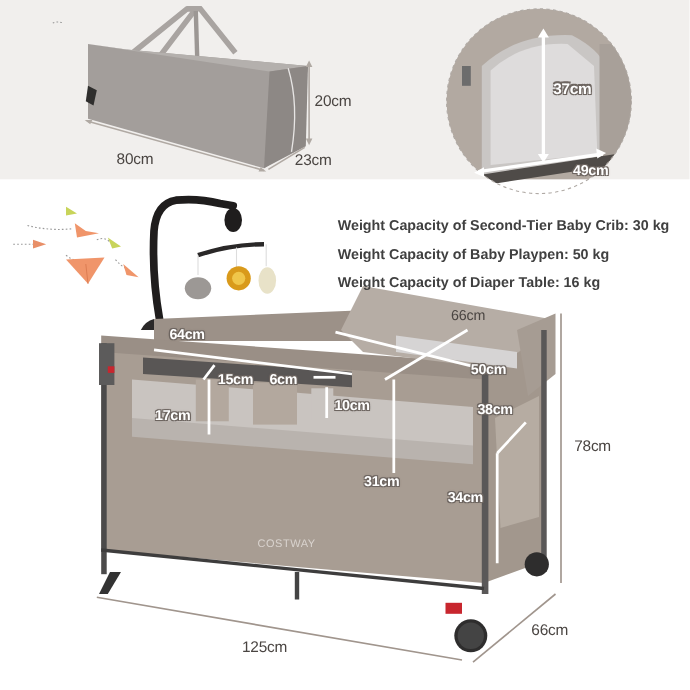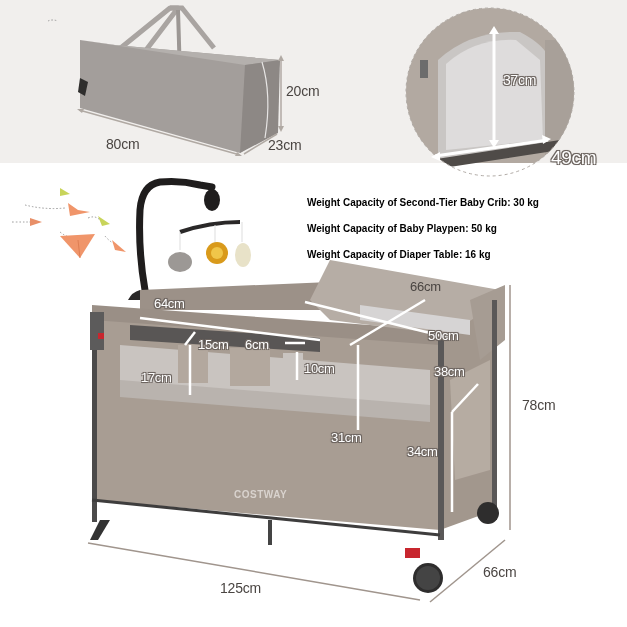--- a/index.html
+++ b/index.html
@@ -6,27 +6,27 @@
   html, body { width: 627px; height: 627px; overflow: hidden; background: #ffffff; }
   body { position: relative; font-family: "Liberation Sans", sans-serif; }
   .abs { position: absolute; }
 
   
   .top-band { left: 0; top: 0; width: 627px; height: 163px; background: #f1efed; }
 
   
   .dim-dark { color: #4a4542; font-weight: normal; font-size: 14px; letter-spacing: -0.2px; }
   .dim-white {
-    color: #ffffff; font-weight: normal; font-size: 13px; letter-spacing: -0.3px;
+    color: #ffffff; font-weight: bold; font-size: 13px; letter-spacing: -0.3px;
     text-shadow: -1px -1px 0 #6d6560, 1px -1px 0 #6d6560, -1px 1px 0 #6d6560, 1px 1px 0 #6d6560, 0 0 2px #5a534e;
   }
 
-  .spec-line { left: 307px; font-size: 10px; font-weight: bold; color: #000000; white-space: nowrap; }
+  .spec-line { left: 307px; font-size: 13px; font-weight: bold; color: #404040; white-space: nowrap; }
 
-  .brand { color: #d9d3ce; font-size: 10px; font-weight: bold; letter-spacing: 0.5px; }
+  .brand { color: #d9d3ce; font-size: 10px; font-weight: normal; letter-spacing: 0.5px; }
 </style>
 </head>
 <body>
 
 <div class="abs top-band"></div>
 
 <svg class="abs" style="left:0;top:0" width="627" height="627">
 
   <g>
 
@@ -160,21 +160,21 @@
     <line x1="430" y1="602" x2="505" y2="540"></line>
     <line x1="510" y1="285" x2="510" y2="530"></line>
   </g>
 </svg>
 
 <span class="abs dim-dark" style="left:106px;top:136px">80cm</span>
 <span class="abs dim-dark" style="left:286px;top:83px">20cm</span>
 <span class="abs dim-dark" style="left:268px;top:137px">23cm</span>
 
 <span class="abs dim-white" style="left:503px;top:72px;font-size:14px">37cm</span>
-<span class="abs dim-white" style="left:551px;top:147px;font-size:19px">49cm</span>
+<span class="abs dim-white" style="left:521px;top:147px;font-size:13px">49cm</span>
 
 <div class="abs spec-line" style="top:197px">Weight Capacity of Second-Tier Baby Crib: 30 kg</div>
 <div class="abs spec-line" style="top:223px">Weight Capacity of Baby Playpen: 50 kg</div>
 <div class="abs spec-line" style="top:249px">Weight Capacity of Diaper Table: 16 kg</div>
 
 <span class="abs dim-white" style="left:154px;top:296px">64cm</span>
 <span class="abs dim-white" style="left:198px;top:337px">15cm</span>
 <span class="abs dim-white" style="left:245px;top:337px">6cm</span>
 <span class="abs dim-white" style="left:141px;top:370px">17cm</span>
 <span class="abs dim-white" style="left:304px;top:361px">10cm</span>

